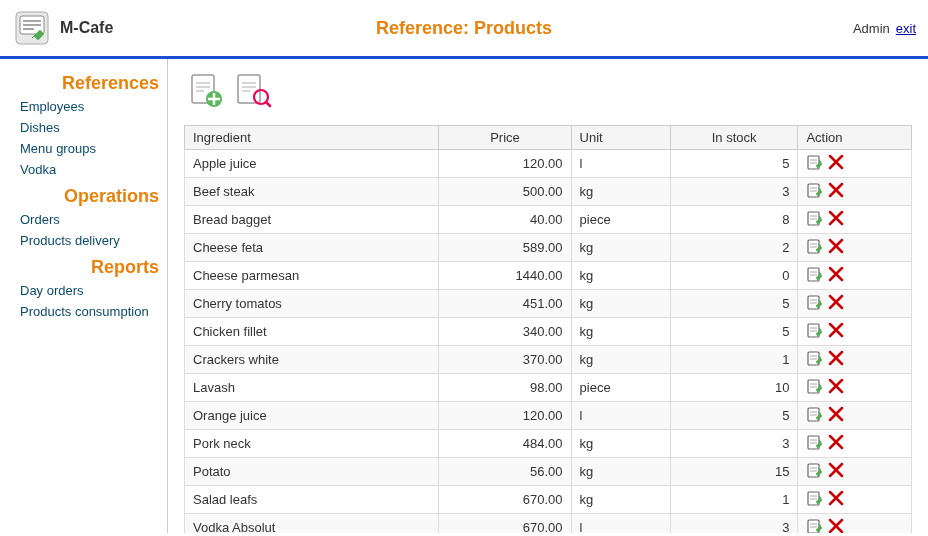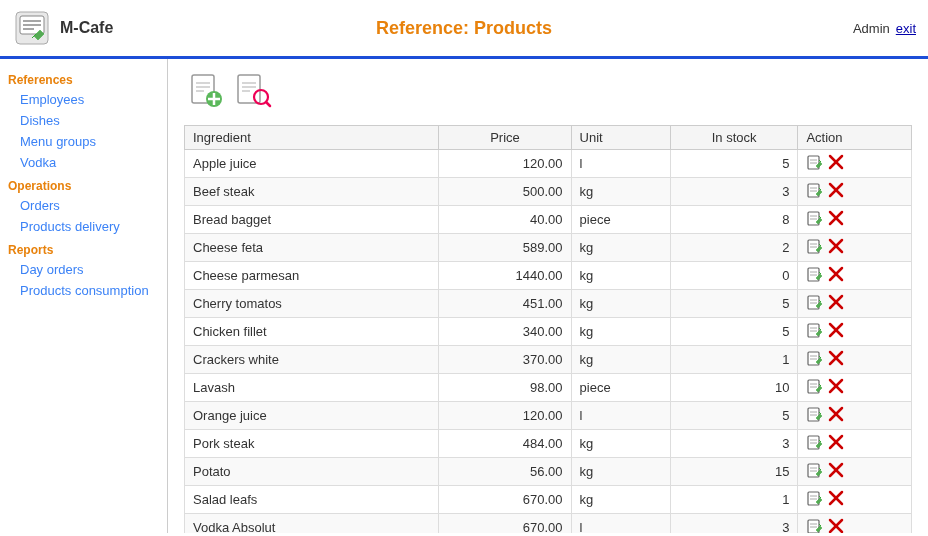--- a/index.html
+++ b/index.html
@@ -53,26 +53,27 @@
     
     #sidebar {
       width: 168px;
       min-width: 168px;
       border-right: 1px solid #ccc;
       padding: 8px 0;
     }
     .sidebar-section-title {
       color: #e8820c;
       font-weight: bold;
-      font-size: 12px;
+      font-size: 18px;
       padding: 6px 8px 2px 8px;
+      text-align: right;
     }
     .sidebar-item {
       padding: 3px 8px 3px 20px;
-      color: #3b82f6;
+      color: #0c4a6e;
       cursor: pointer;
       text-decoration: none;
       display: block;
     }
     .sidebar-item.active { font-weight: bold; }
 
     
     #main-content {
       flex: 1;
       padding: 10px 16px;
@@ -418,21 +419,21 @@
       <line x1="13" y1="7" x2="15" y2="9" stroke="#3a3" stroke-width="1"></line>
     </svg></button>
                 <button style="border: none; background: transparent; cursor: pointer; padding: 0px;"><svg width="16" height="16" viewBox="0 0 16 16">
       <line x1="2" y1="2" x2="14" y2="14" stroke="#c00" stroke-width="2.5" stroke-linecap="round"></line>
       <line x1="14" y1="2" x2="2" y2="14" stroke="#c00" stroke-width="2.5" stroke-linecap="round"></line>
     </svg></button>
               </div>
             </td>
           </tr>
           <tr>
-            <td>Pork steak</td>
+            <td>Pork neck</td>
             <td class="price">484.00</td>
             <td>kg</td>
             <td class="stock">3</td>
             <td>
               <div class="action-cell">
                 <button style="border: none; background: transparent; cursor: pointer; padding: 0px;"><svg width="18" height="18" viewBox="0 0 18 18">
       <rect x="2" y="3" width="11" height="13" rx="1" fill="#fff" stroke="#666" stroke-width="1.2"></rect>
       <line x1="4" y1="7" x2="11" y2="7" stroke="#aaa" stroke-width="1"></line>
       <line x1="4" y1="10" x2="11" y2="10" stroke="#aaa" stroke-width="1"></line>
       <polygon points="10,13 14,9 16,11 12,15" fill="#5a5" stroke="#3a3" stroke-width="0.5"></polygon>

